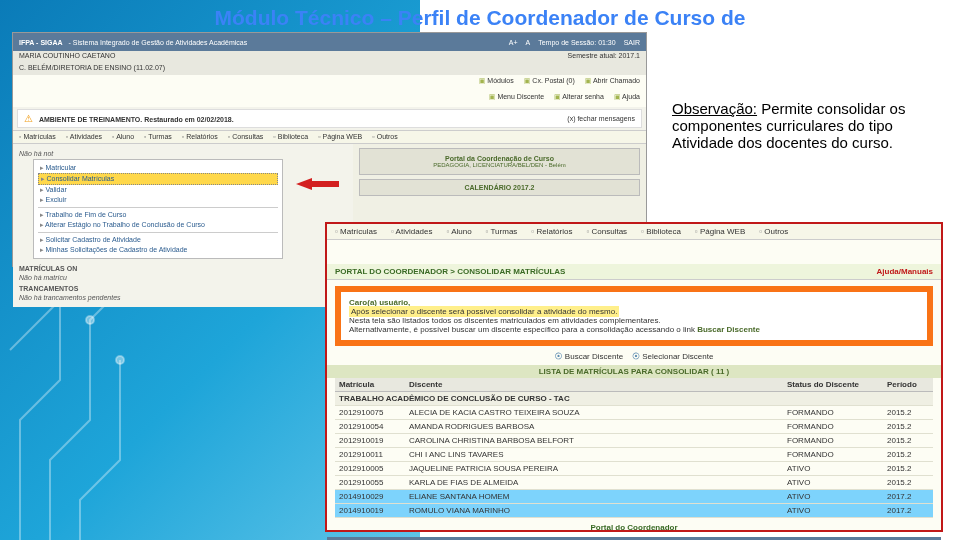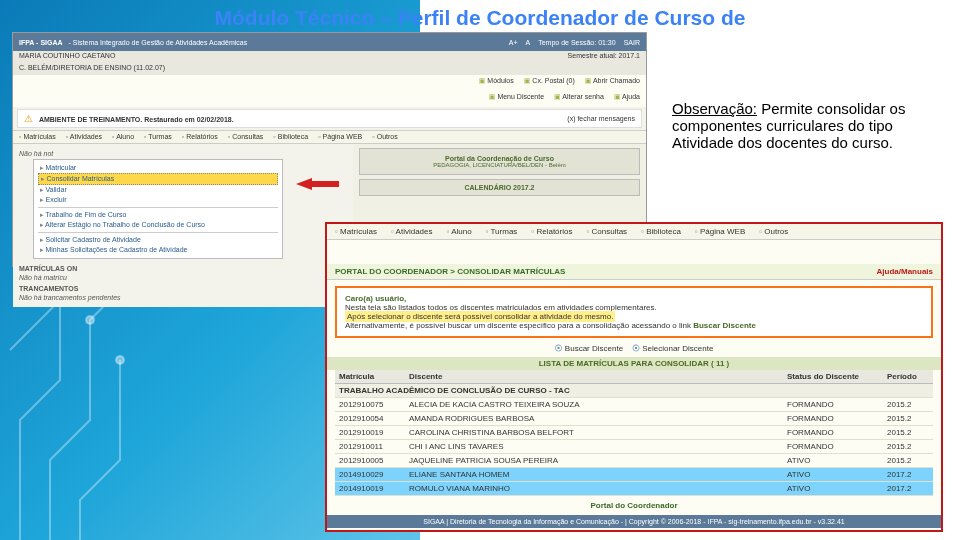--- a/index.html
+++ b/index.html
@@ -120,21 +120,21 @@
   }
   .shot2 .s2-tabs span::before { content: "▫ "; color: #888; }
   .shot2 .s2-bc {
     background: #eef5dc; padding: 3px 8px; display: flex; justify-content: space-between;
     border-bottom: 1px solid #ccc;
     margin-top: 24px;
   }
   .shot2 .s2-bc .bcmain { color: #3a6a25; font-weight: bold; }
   .shot2 .s2-bc .bchelp { color: #c01818; font-weight: bold; }
   .shot2 .s2-msg {
-    background: #fff; border: 2px solid #f97316; margin: 6px 8px 2px;
+    background: #fff; border: 6px solid #f97316; margin: 6px 8px 2px;
     padding: 6px 8px; font-size: 8px;
   }
   .shot2 .s2-msg .hl { background: #ffef8a; padding: 1px 2px; }
   .shot2 .s2-msg b { color: #4a6a2a; }
   .shot2 .s2-actions {
     text-align: center; padding: 4px; font-size: 8px;
   }
   .shot2 .s2-actions span::before { content: "⦿ "; color: #5a8ab0; }
   .shot2 .s2-listhdr {
     background: #dde6c2; text-align: center; font-weight: bold;
@@ -272,22 +272,22 @@
     <span>Biblioteca</span>
     <span>Página WEB</span>
     <span>Outros</span>
   </div>
   <div class="s2-bc">
     <span class="bcmain">PORTAL DO COORDENADOR &gt; CONSOLIDAR MATRÍCULAS</span>
     <span class="bchelp">Ajuda/Manuais</span>
   </div>
   <div class="s2-msg">
     <p><b>Caro(a) usuário,</b></p>
+    <p><span class="hl">Após selecionar o discente será possível consolidar a atividade do mesmo.</span></p>
     <p>Nesta tela são listados todos os discentes matriculados em atividades complementares.</p>
-    <p><span class="hl">Após selecionar o discente será possível consolidar a atividade do mesmo.</span></p>
     <p>
       <span>Alternativamente, é possível buscar um discente específico para a consolidação acessando o link </span>
       <b>Buscar Discente</b>
     </p>
   </div>
   <div class="s2-actions">
     <span>Buscar Discente</span>
     &nbsp;&nbsp;
     <span>Selecionar Discente</span>
   </div>
@@ -328,20 +328,26 @@
           <td>CHI I ANC LINS TAVARES</td>
           <td>FORMANDO</td>
           <td>2015.2</td>
         </tr>
         <tr>
           <td>2012910005</td>
           <td>JAQUELINE PATRICIA SOUSA PEREIRA</td>
           <td>ATIVO</td>
           <td>2015.2</td>
         </tr>
+        <tr>
+          <td>2012910055</td>
+          <td>KARLA DE FIAS DE ALMEIDA</td>
+          <td>ATIVO</td>
+          <td>2015.2</td>
+        </tr>
         <tr class="hlrow">
           <td>2014910029</td>
           <td>ELIANE SANTANA HOMEM</td>
           <td>ATIVO</td>
           <td>2017.2</td>
         </tr>
         <tr class="hlrow">
           <td>2014910019</td>
           <td>ROMULO VIANA MARINHO</td>
           <td>ATIVO</td>

